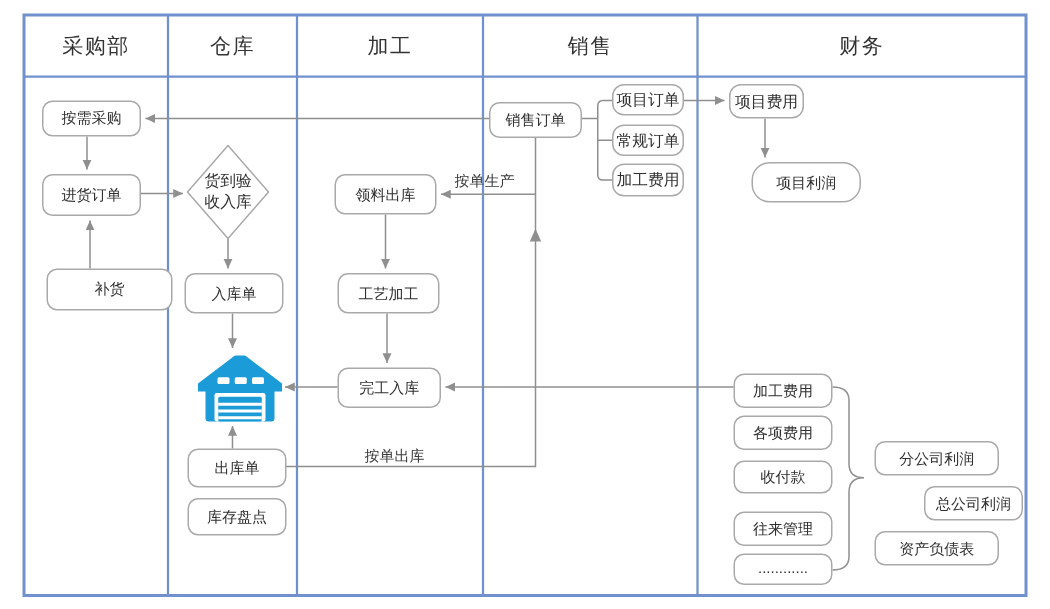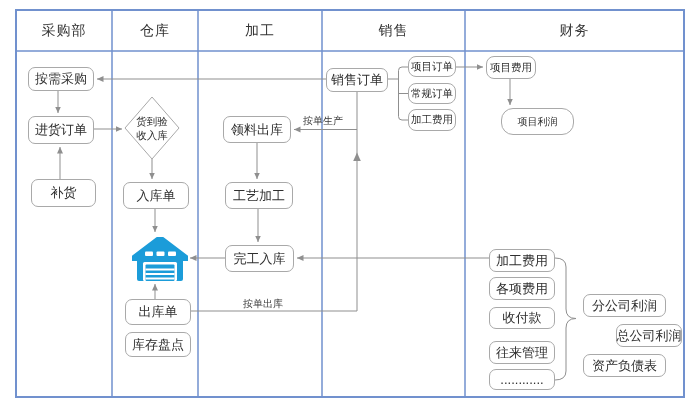--- a/index.html
+++ b/index.html
@@ -16,21 +16,21 @@
     font-family:"Liberation Sans","DejaVu Sans",sans-serif;color:var(--text);
     overflow:hidden;
   }
   .wires{position:absolute;left:0;top:0;width:700px;height:406px;}
   .hdr{
     position:absolute;top:10px;height:41px;display:flex;align-items:center;justify-content:center;
     font-size:14px;color:#333;letter-spacing:1px;
   }
   .node{
     position:absolute;background:#fff;border:1px solid var(--nodeborder);border-radius:7px;
-    display:flex;align-items:center;justify-content:center;font-size:13px;color:var(--text);
+    display:flex;align-items:center;justify-content:center;font-size:10px;color:var(--text);
     box-sizing:border-box;white-space:nowrap;z-index:3;
   }
   .node.small{font-size:10.5px;border-radius:8px;}
   .node.big{font-size:10px;border-radius:12px;margin-left:18px;}
   .diamond-text{
     position:absolute;z-index:3;display:flex;flex-direction:column;align-items:center;justify-content:center;
     font-size:10.5px;line-height:1.25;color:var(--text);text-align:center;
   }
   .edge-label{
     position:absolute;font-size:10px;color:#3a3a3a;z-index:2;white-space:nowrap;
@@ -93,21 +93,21 @@
     </div>
   <div class="hdr" style="left:322px;width:143px;">
       <span>销售</span>
     </div>
   <div class="hdr" style="left:465px;width:219px;">
       <span>财务</span>
     </div>
 
   <div class="node" style="left:28px;top:67px;width:66px;height:24px;">按需采购</div>
   <div class="node" style="left:28px;top:116px;width:66px;height:28px;">进货订单</div>
-  <div class="node" style="left:31px;top:179px;width:65px;height:28px;">补货</div>
+  <div class="node" style="left:31px;top:179px;width:84px;height:28px;">补货</div>
 
   <div class="diamond-text" style="left:127px;top:111px;width:50px;height:35px;">
     <span>货到验</span>
     <span>收入库</span>
   </div>
   <div class="node" style="left:123px;top:182px;width:66px;height:27px;">入库单</div>
   <div class="node" style="left:125px;top:299px;width:66px;height:26px;">出库单</div>
   <div class="node" style="left:125px;top:332px;width:66px;height:25px;">库存盘点</div>
 
   <div class="icon-wrap" style="left:132px;top:235px;width:56px;height:47px;">

